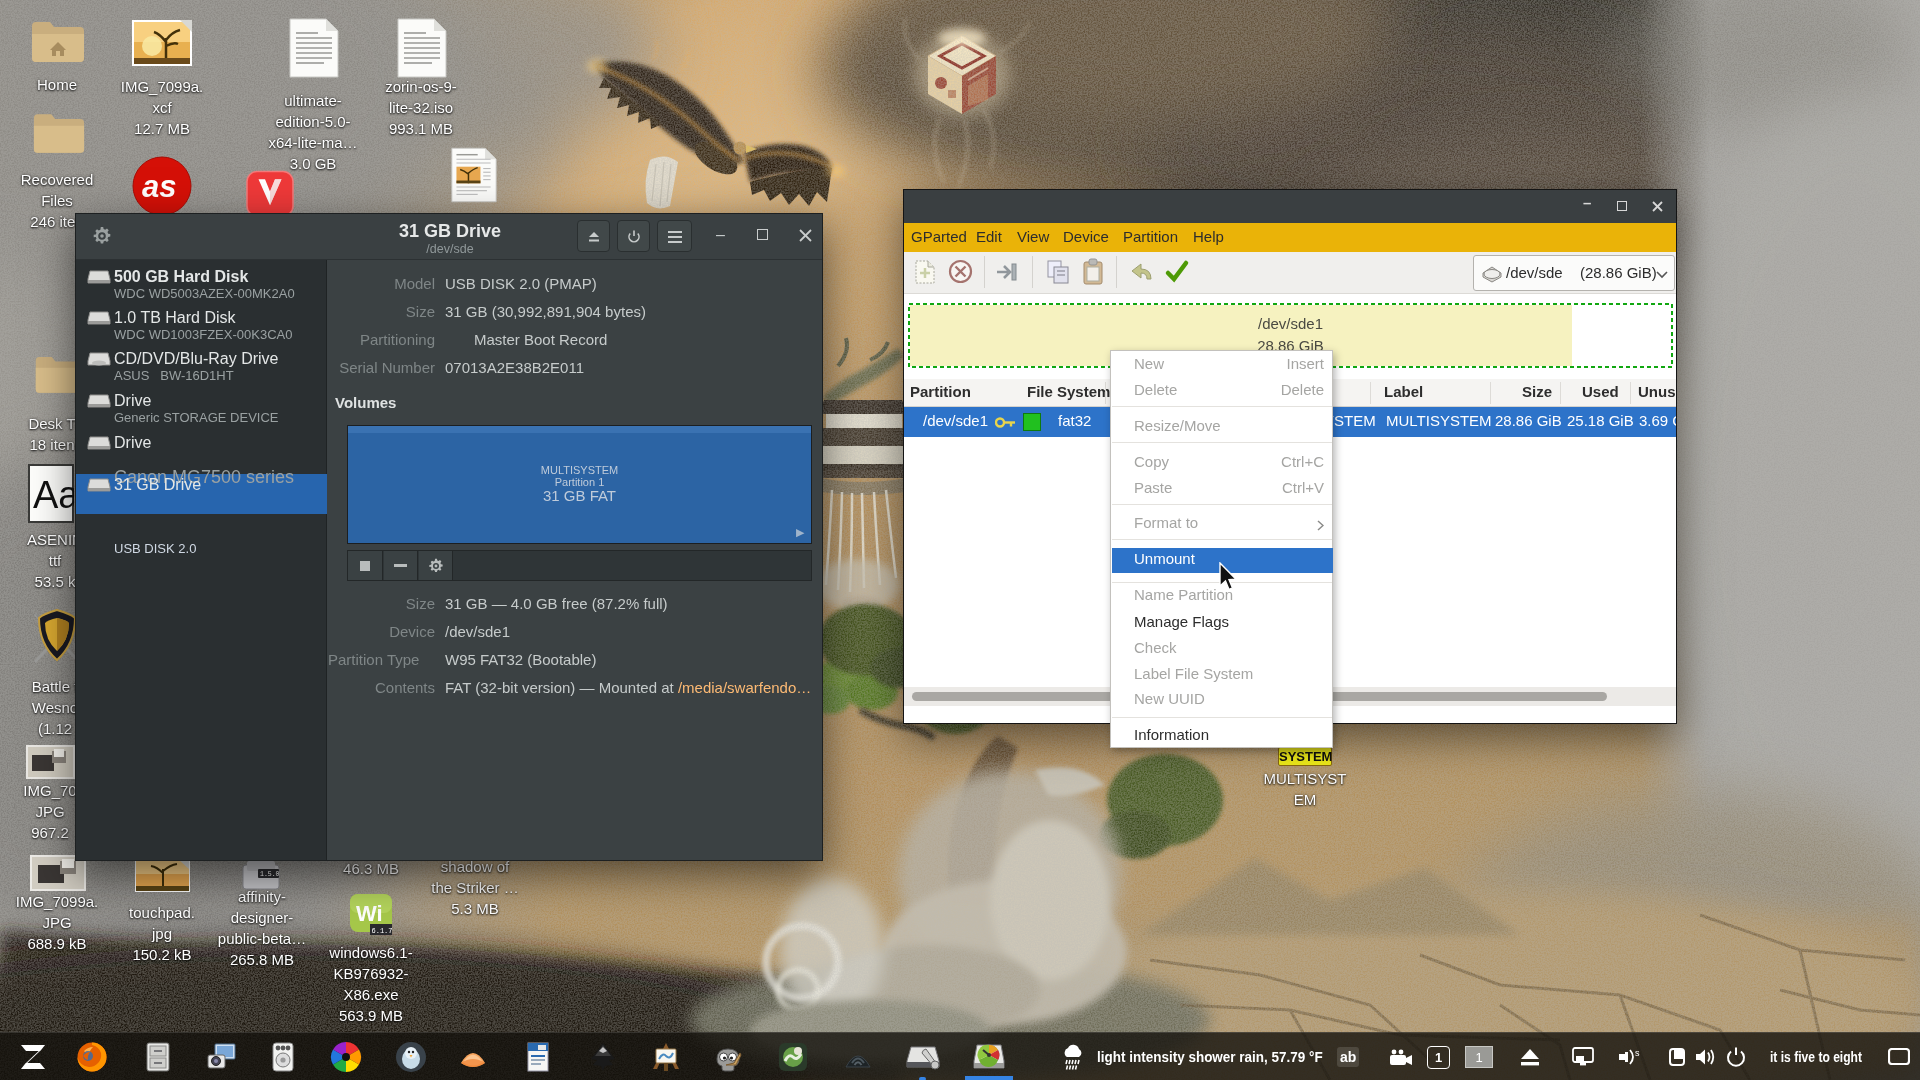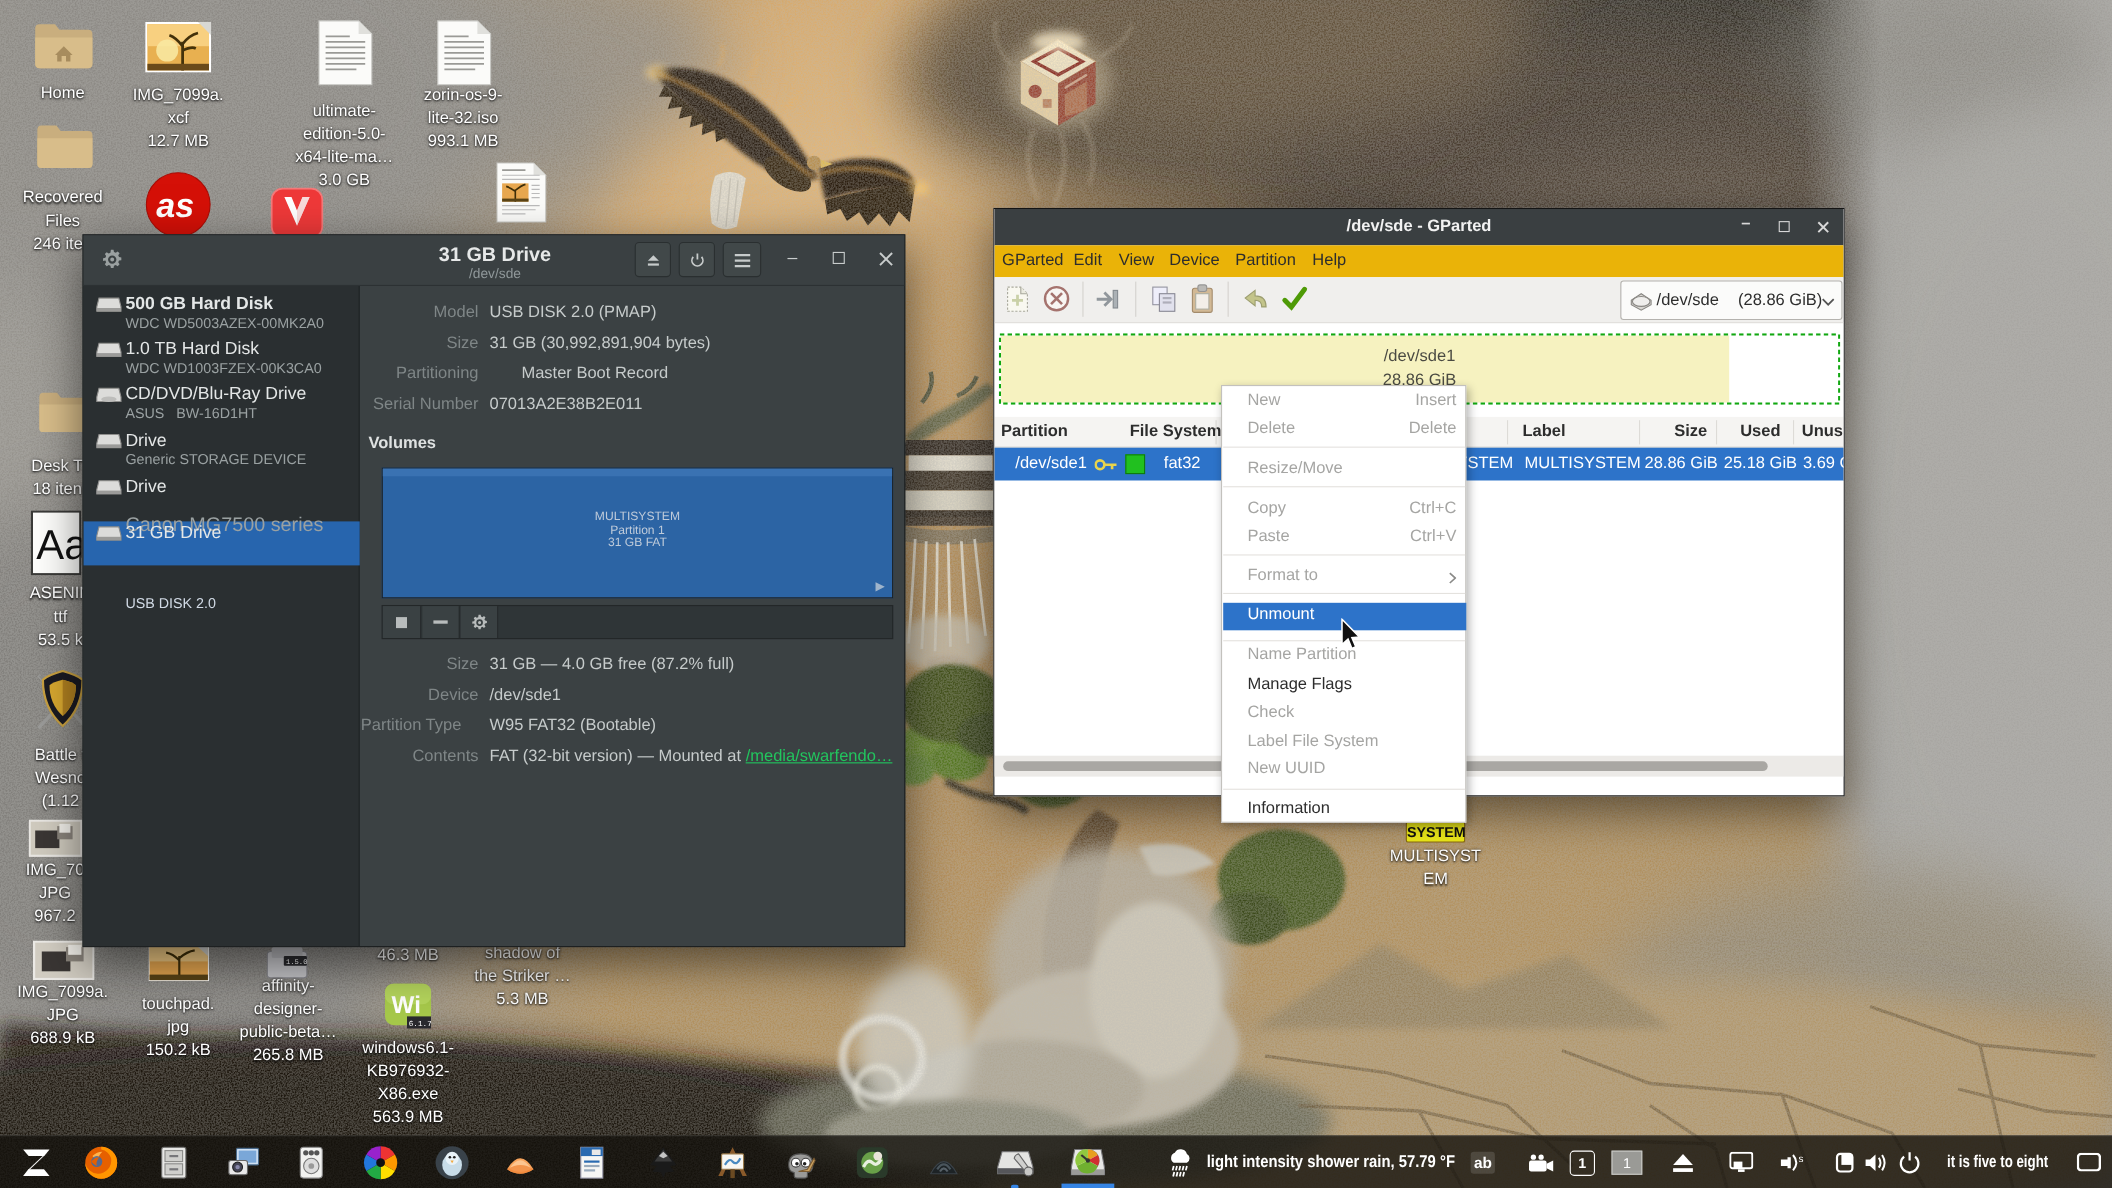--- a/index.html
+++ b/index.html
@@ -433,21 +433,21 @@
     <div class="abs" style="left:117px; top:43px;">31 GB (30,992,891,904 bytes)</div>
     <div class="abs" style="left:0; top:71px; width:107px; text-align:right; color:#7f8687;">Partitioning</div>
     <div class="abs" style="left:117px; top:71px;margin-left:29px;">Master Boot Record</div>
     <div class="abs" style="left:0; top:99px; width:107px; text-align:right; color:#7f8687;">Serial Number</div>
     <div class="abs" style="left:117px; top:99px;">07013A2E38B2E011</div>
     <div class="abs" style="left:7px; top:134px; font-weight:bold; color:#dfe2e2;">Volumes</div>
     <div class="abs" style="left:19px; top:165px; width:465px; height:119px; background:#2c64a4; border:1px solid #1c1f21;">
       <div class="abs" style="left:0; top:0; width:100%; height:7px; background:#3a72b2;"></div>
       <div class="abs" style="left:0; top:38px; width:100%; text-align:center; color:#bfcbda; font-size:11px;">MULTISYSTEM</div>
       <div class="abs" style="left:0; top:50px; width:100%; text-align:center; color:#bfcbda; font-size:11px;">Partition 1</div>
-      <div class="abs" style="left:0; top:61px; width:100%; text-align:center; color:#bfcbda; font-size:11px;">31 GB FAT</div>
+      <div class="abs" style="left:0; top:61px; width:100%; text-align:center; color:#bfcbda; font-size:15px;">31 GB FAT</div>
       <div class="abs" style="left:448px; top:100px; color:#9fb4cb; font-size:11px;">▶</div>
     </div>
     <div class="abs" style="left:19px; top:290px; width:465px; height:31px; background:#2f3537; border:1px solid #232728;">
       <div class="abs" style="left:0px; top:0px; width:35px; height:29px; background:#3a4143; border-right:1px solid #232728;">
           <div class="abs" style="left:12px; top:10px; width:10px; height:10px; background:#b8bcbc;"></div>
         </div>
       <div class="abs" style="left:36px; top:0px; width:34px; height:29px; background:#3a4143; border-right:1px solid #232728;">
           <div class="abs" style="left:10px; top:13px; width:13px; height:3px; background:#b8bcbc;"></div>
         </div>
       <div class="abs" style="left:71px; top:0px; width:34px; height:29px; background:#3a4143; border-right:1px solid #232728;">
@@ -456,27 +456,26 @@
           </svg>
         </div>
     </div>
     <div class="abs" style="left:0; top:335px; width:107px; text-align:right; color:#7f8687;">Size</div>
     <div class="abs" style="left:117px; top:335px;">31 GB — 4.0 GB free (87.2% full)</div>
     <div class="abs" style="left:0; top:363px; width:107px; text-align:right; color:#7f8687;">Device</div>
     <div class="abs" style="left:117px; top:363px;">/dev/sde1</div>
     <div class="abs" style="left:0; top:391px; width:107px; text-align:left; color:#7f8687;">Partition Type</div>
     <div class="abs" style="left:117px; top:391px;">W95 FAT32 (Bootable)</div>
     <div class="abs" style="left:0; top:419px; width:107px; text-align:right; color:#7f8687;">Contents</div>
-    <div class="abs" style="left:117px; top:419px;">FAT (32-bit version) — Mounted at <span style="color:#22c55e; text-decoration:underline;">/media/swarfendo…</span></div>
+    <div class="abs" style="left:117px; top:419px;">FAT (32-bit version) — Mounted at <span style="color:#fdba74; ">/media/swarfendo…</span></div>
   </div>
 </div>
 
 <div id="gparted" class="abs" style="left:903px; top:189px; width:774px; height:535px; background:#fff; border:1px solid #141414; box-shadow:0 14px 40px rgba(0,0,0,.5); font-size:15px; color:#2d2d2d;">
   <div class="abs" style="left:0; top:0; width:100%; height:33px; background:#3a3f41;">
-    <div class="abs" style="left:0; top:7px; width:772px; text-align:center; color:#f2f2f2; font-weight:bold; font-size:15px;">/dev/sde - GParted</div>
     <div class="abs" style="left:679px; top:4px; color:#d8d8d8; font-size:15px; font-weight:bold;">–</div>
     <div class="abs" style="left:713px; top:11px; width:10px; height:10px; border:1.5px solid #d8d8d8;"></div>
     <svg class="abs" style="left:747px; top:10px;" width="13" height="13" viewBox="0 0 13 13">
         <g stroke="#d8d8d8" stroke-width="1.8">
           <line x1="2" y1="2" x2="11" y2="11"></line>
           <line x1="11" y1="2" x2="2" y2="11"></line>
         </g>
       </svg>
   </div>
   <div class="abs" style="left:0; top:33px; width:100%; height:29px; background:#eab308;">

